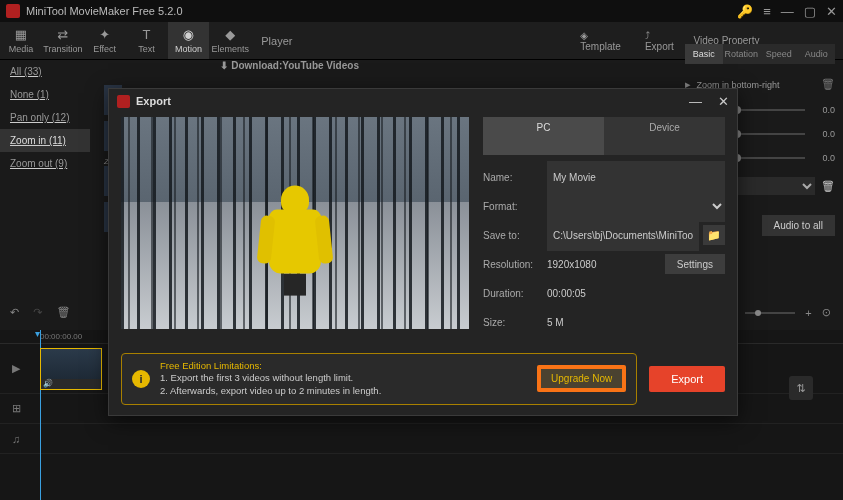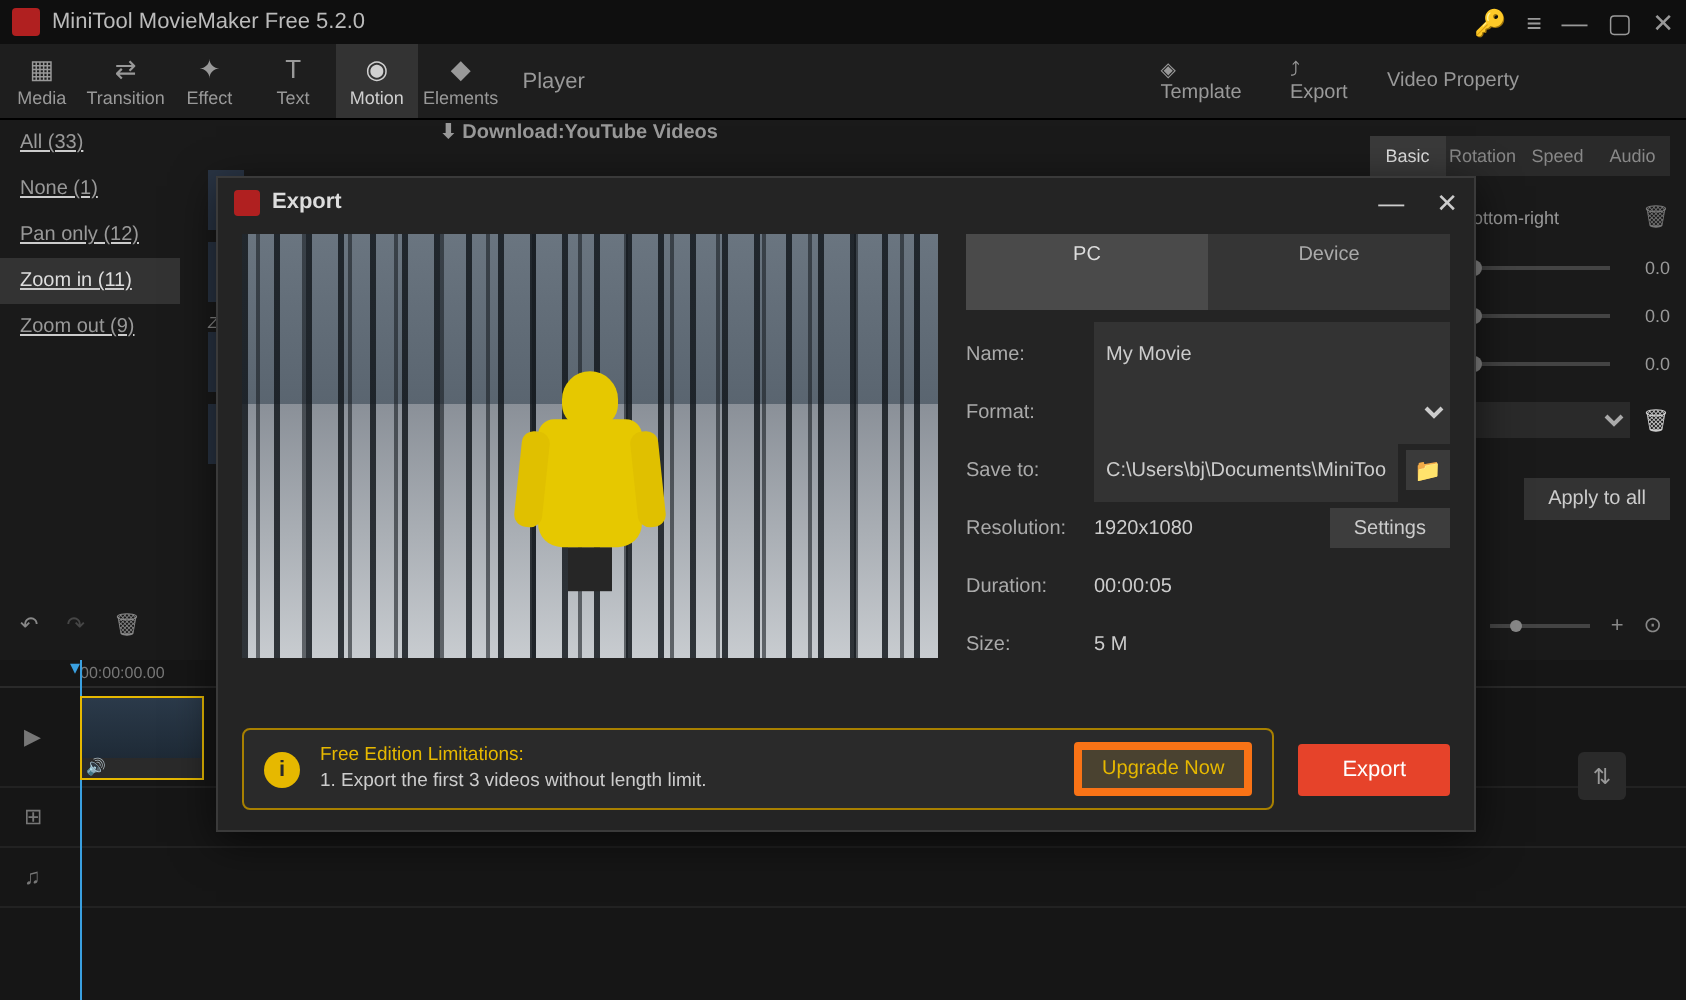--- a/index.html
+++ b/index.html
@@ -30,21 +30,21 @@
 
 
 .dl-yt { position: absolute; left: 220px; top: 60px; color: #999; font-size: 10px; cursor: pointer; font-weight: bold; }
 .dl-yt::before { content: "⬇ "; }
 
 
 .thumbs { position: absolute; left: 104px; top: 85px; width: 20px; font-style: italic; }
 .thumbs .t { width: 18px; height: 30px; background: #2a3545; margin-bottom: 6px; }
 
 
-.vpanel { position: absolute; right: 8px; top: 68px; width: 150px; }
+.vpanel { position: absolute; right: 8px; top: 44px; width: 150px; }
 .vtabs { display: flex; gap: 0; }
 .vtabs span { flex:1; text-align:center; padding: 5px 0; background: #2a2a2a; color: #888; font-size: 9px; cursor: pointer; }
 .vtabs span.active { background: #3a3a3a; color: #ddd; }
 .vrow { display: flex; align-items: center; margin-top: 14px; gap: 6px; }
 .vrow .lbl { font-size: 9px; color: #999; flex: 1; }
 .vrow .slider { flex: 1.5; height: 2px; background: #444; position: relative; }
 .vrow .slider::after { content:""; width:8px; height:8px; background:#888; border-radius:50%; position:absolute; left:40%; top:-3px; }
 .vrow .val { width: 24px; text-align: right; font-size: 9px; color: #999; }
 .vrow .trash { color: #777; cursor: pointer; }
 .vsel { display:flex; align-items:center; gap:6px; margin-top:14px; }
@@ -194,21 +194,21 @@
       <span class="val">0.0</span>
     </div>
   <div class="vrow">
       <div class="slider"></div>
       <span class="val">0.0</span>
     </div>
   <div class="vsel">
     <select><option>None</option></select>
     <span class="trash">🗑</span>
   </div>
-  <button class="apply-btn">Apply to all</button>
+  <button class="apply-btn">Audio to all</button>
 </div>
 
 <div class="tl-controls">
   <span>↶</span>
   <span style="opacity:.4">↷</span>
   <span>🗑</span>
 </div>
 <div class="tl-right-controls">
   <span>🔊</span>
   <span>−</span>
@@ -285,18 +285,19 @@
         <span class="fval">5 M</span>
       </div>
     </div>
   </div>
   <div class="modal-foot">
     <div class="limits">
       <div class="info-icn">i</div>
       <div class="txt">
         <div class="hdr">Free Edition Limitations:</div>
         <div>1. Export the first 3 videos without length limit.</div>
+        <div>2. Afterwards, export video up to 2 minutes in length.</div>
       </div>
       <button class="upgrade">Upgrade Now</button>
     </div>
     <button class="export-btn">Export</button>
   </div>
 </div>
 
 </body></html>

